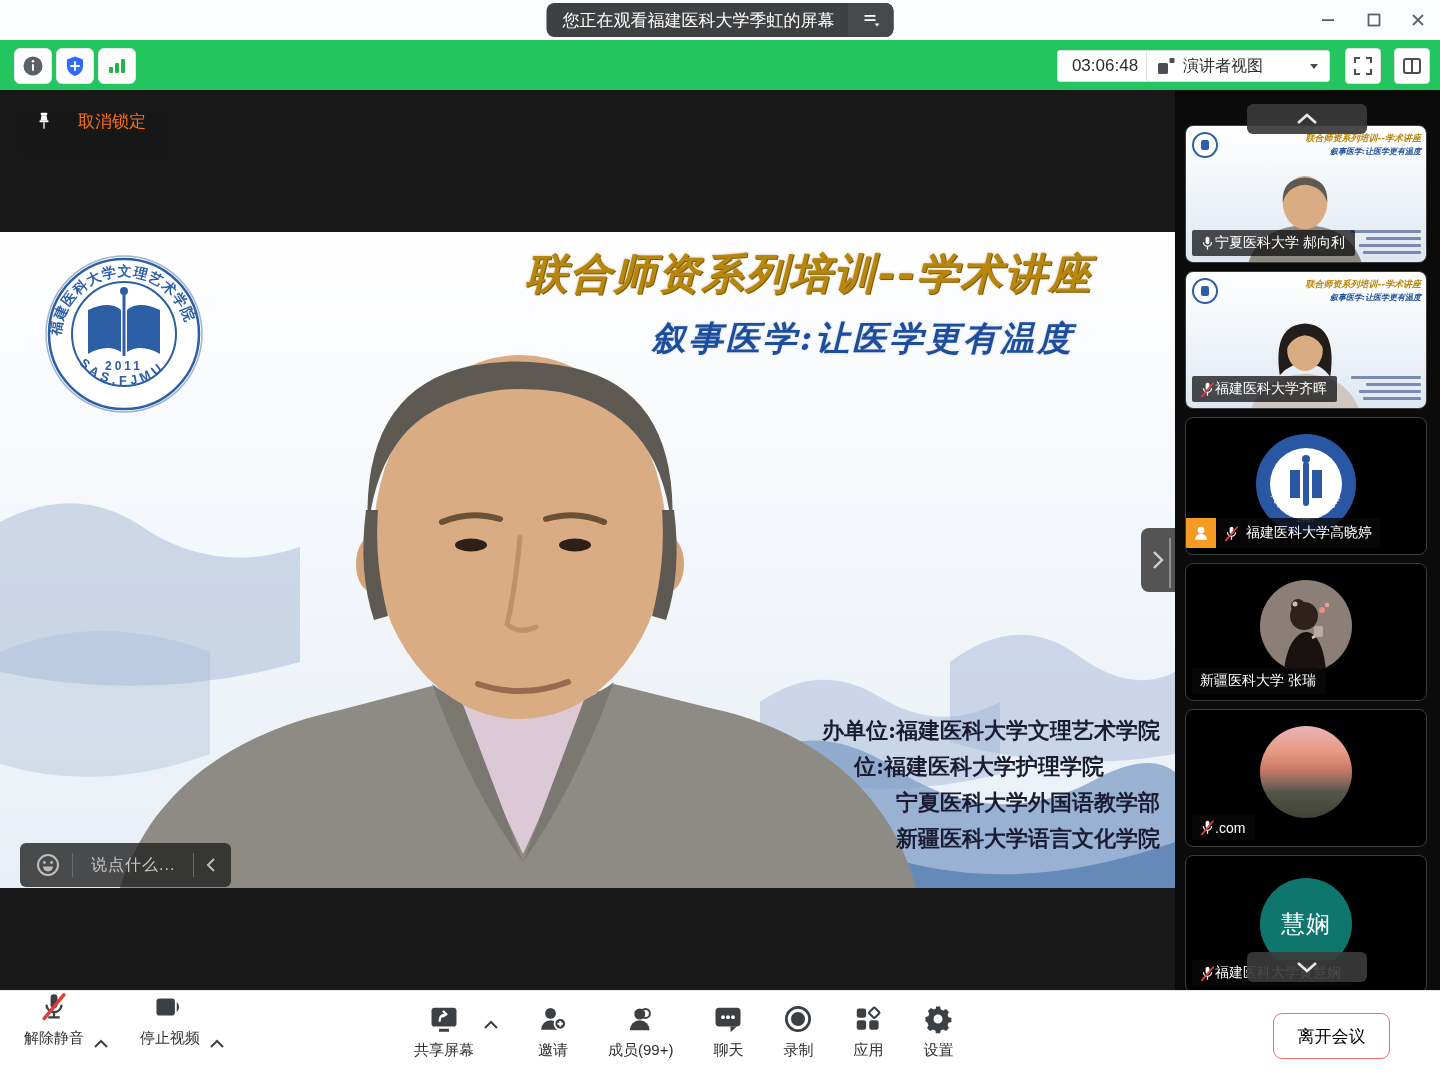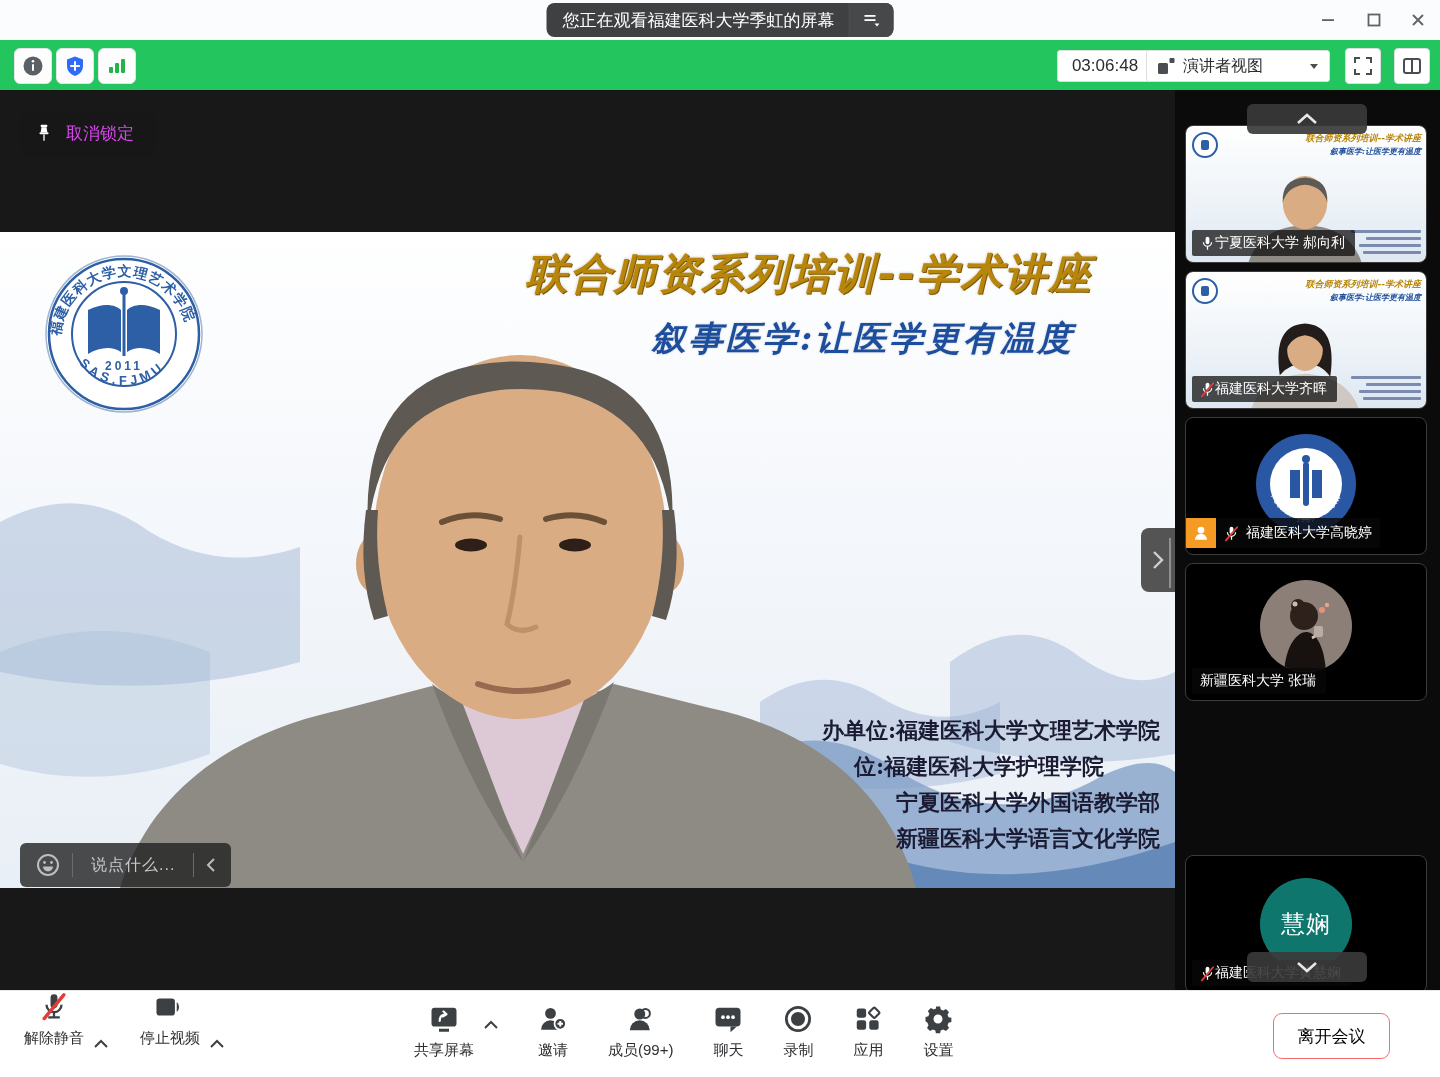--- a/index.html
+++ b/index.html
@@ -42,21 +42,21 @@
       font-family:"DejaVu Serif","Liberation Serif",serif;font-weight:bold;font-style:italic;
       font-size:34px;letter-spacing:3px;color:#1d4e9e;text-shadow:0 0 2px rgba(20,50,110,.3);white-space:nowrap;}
   .slide-logo{position:absolute;top:22px;left:44px;width:160px;height:160px;}
   .hosts{position:absolute;top:480px;right:15px;width:440px;
       font-family:"DejaVu Serif","Liberation Serif",serif;font-weight:bold;font-size:22px;
       color:#1b1c33;line-height:36px;}
   .hosts div{text-align:right;white-space:nowrap;}
   .hosts .l2{padding-right:56px;}
 
   .unlock{position:absolute;top:20px;left:20px;height:46px;background:rgba(24,24,24,.92);border-radius:6px;
-      display:flex;align-items:center;gap:12px;padding:0 22px 0 14px;color:#d946ef;font-size:17px;cursor:pointer;}
+      display:flex;align-items:flex-start;gap:24px;padding:0 22px 0 14px;color:#f97316;font-size:17px;cursor:pointer;}
   .msgbar{position:absolute;top:753px;left:20px;height:44px;background:rgba(32,32,32,.8);border-radius:6px;
       display:flex;align-items:center;color:#c9c9c9;padding:0 4px;}
   .msgbar .div{width:1px;height:24px;background:#6b6b6b;}
   .msgbar .mtext{font-size:16px;padding:0 18px;letter-spacing:1px;}
   .msgbar .emoji{margin:0 12px;}
   .msgbar .mchev{padding:0 12px;display:flex;align-items:center;cursor:pointer;}
   .handle{position:absolute;right:0;top:438px;width:34px;height:64px;background:rgba(62,62,62,.88);
       border-radius:8px 0 0 8px;display:flex;align-items:center;justify-content:center;cursor:pointer;}
   .side-scrollbar{position:absolute;left:1169px;top:538px;width:8px;height:50px;
       border-left:2px solid #8f8f8f;border-right:2px solid #8f8f8f;}
@@ -390,20 +390,32 @@
           <circle cx="35" cy="24" r="2.5" fill="#c9bdb4"></circle>
           <path d="M52,58 q8,-4 8,-12" stroke="#cfc4ba" stroke-width="3" fill="none"></path>
           <rect x="54" y="46" width="9" height="11" rx="2" fill="#b9ada3"></rect>
         </svg>
       </div>
       <div class="nlabel">
         <span>新疆医科大学 张瑞</span>
       </div>
     </div>
 
+    <div class="thumb t5">
+      <div class="avatar-circle"></div>
+      <div class="nlabel">
+        <svg width="15" height="17" viewBox="0 0 24 26">
+          <rect x="9" y="2" width="6" height="12" rx="3" fill="#fff"></rect>
+          <path d="M5.5 11 a6.5 6.5 0 0 0 13 0" fill="none" stroke="#fff" stroke-width="2"></path>
+          <line x1="12" y1="18" x2="12" y2="23" stroke="#fff" stroke-width="2"></line>
+          <line x1="3" y1="24" x2="21" y2="3" stroke="#e23c39" stroke-width="3" stroke-linecap="round"></line>
+        </svg>
+        <span>.com</span>
+      </div>
+    </div>
 
     <div class="thumb t6">
       <div class="avatar-circle">慧娴</div>
       <div class="nlabel">
         <svg width="15" height="17" viewBox="0 0 24 26">
           <rect x="9" y="2" width="6" height="12" rx="3" fill="#fff"></rect>
           <path d="M5.5 11 a6.5 6.5 0 0 0 13 0" fill="none" stroke="#fff" stroke-width="2"></path>
           <line x1="12" y1="18" x2="12" y2="23" stroke="#fff" stroke-width="2"></line>
           <line x1="3" y1="24" x2="21" y2="3" stroke="#e23c39" stroke-width="3" stroke-linecap="round"></line>
         </svg>

